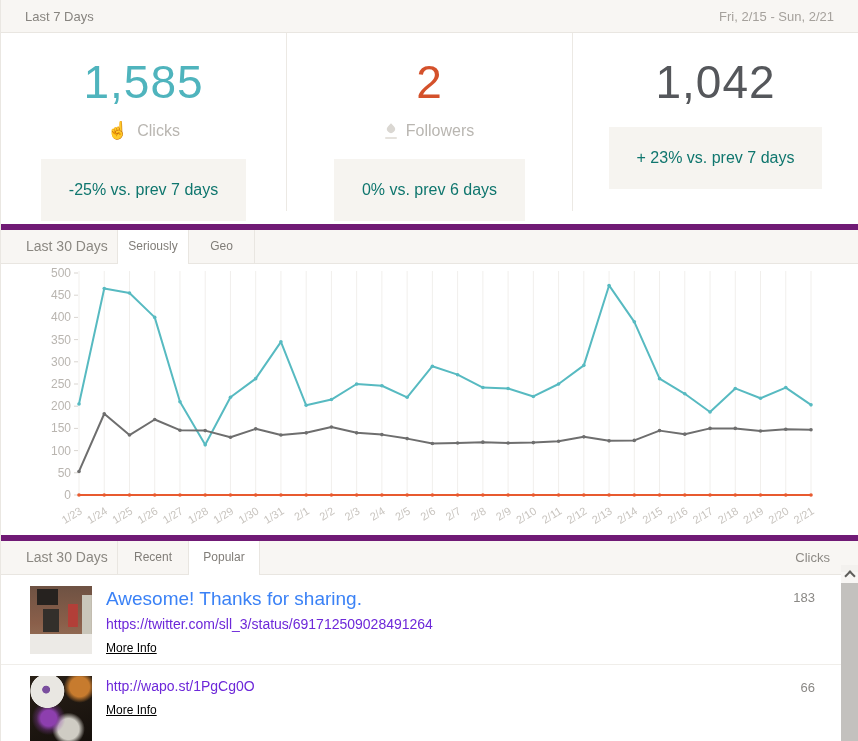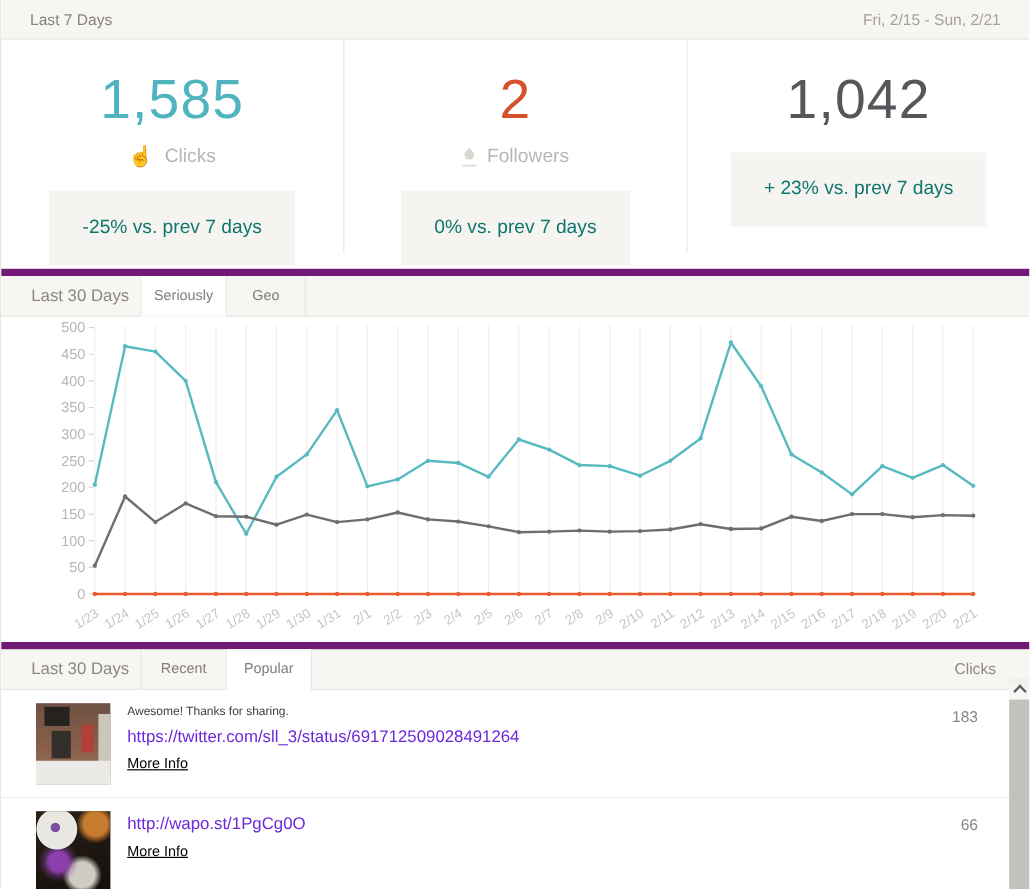--- a/index.html
+++ b/index.html
@@ -95,21 +95,21 @@
     background:
       radial-gradient(circle at 26% 20%, #7a4f9e 0 5%, rgba(0,0,0,0) 6%),
       radial-gradient(circle at 28% 22%, #e9e7e2 0 24%, rgba(0,0,0,0) 25%),
       radial-gradient(circle at 30% 62%, #8d3fae 0 13%, rgba(141,63,174,.35) 20%, rgba(0,0,0,0) 28%),
       radial-gradient(circle at 80% 16%, #c77b2e 0 13%, rgba(0,0,0,0) 21%),
       radial-gradient(circle at 62% 78%, #cfccc4 0 16%, rgba(0,0,0,0) 25%),
       linear-gradient(160deg,#2a2118,#140f0b);
   }
   .post-body{flex:1;min-width:0;padding-top:2px;}
   .post-title{
-    font-size:10px;color:#404040;margin-bottom:6px;
+    font-size:19px;color:#3b82f6;margin-bottom:6px;
     white-space:nowrap;overflow:hidden;text-overflow:ellipsis;
   }
   .post-link{font-size:14px;color:#6d28d9;margin-bottom:6px;cursor:pointer;}
   .post-more{font-size:12px;color:#000000;text-decoration:underline;cursor:pointer;display:inline-block;}
   .post-clicks{font-size:13px;color:#8a8885;margin-left:20px;padding-top:4px;min-width:28px;text-align:right;}
   
   .scrollbar{position:absolute;right:0;top:565px;width:17px;height:176px;background:#f3f1ee;}
   .scroll-btn{height:18px;background:#f8f6f4;cursor:pointer;}
   .chev-up{width:6px;height:6px;border-top:2px solid #5f5e5b;border-right:2px solid #5f5e5b;
     transform:rotate(-45deg);margin:7px auto 0;}
@@ -133,21 +133,21 @@
         <span>Clicks</span>
       </div>
       <div class="stat-badge">-25% vs. prev 7 days</div>
     </div>
     <div class="stat">
       <div class="stat-value c-orange">2</div>
       <div class="stat-labelrow">
         <span class="icon-droplet"></span>
         <span>Followers</span>
       </div>
-      <div class="stat-badge">0% vs. prev 7 days</div>
+      <div class="stat-badge">0% vs. prev 6 days</div>
     </div>
     <div class="stat">
       <div class="stat-value c-dark">1,042</div>
       <div class="stat-badge">+ 23% vs. prev 7 days</div>
     </div>
   </div>
 
   <div class="gap"></div>
 
   <div class="tabbar">

